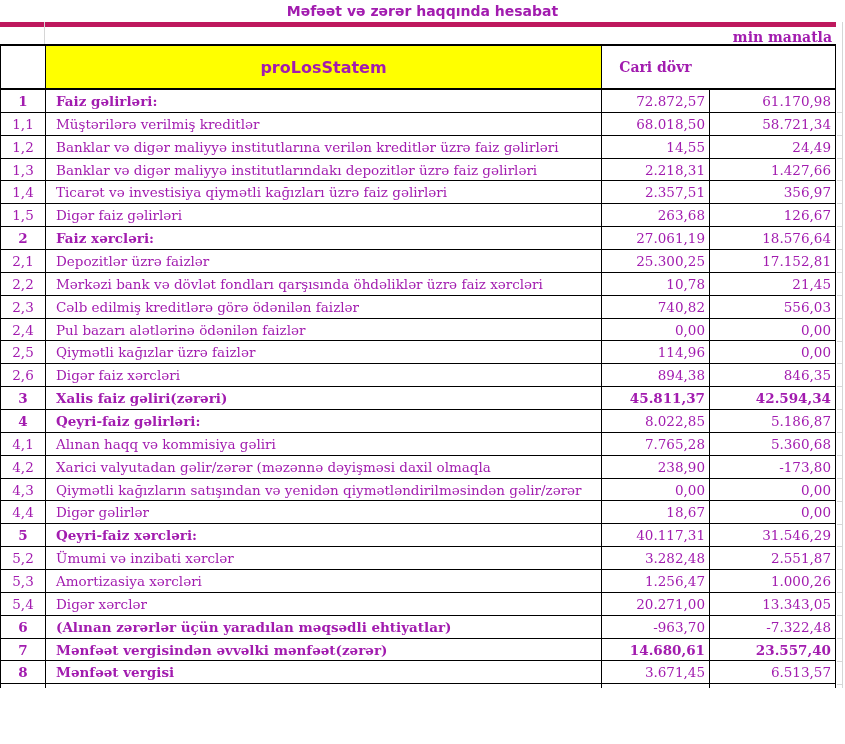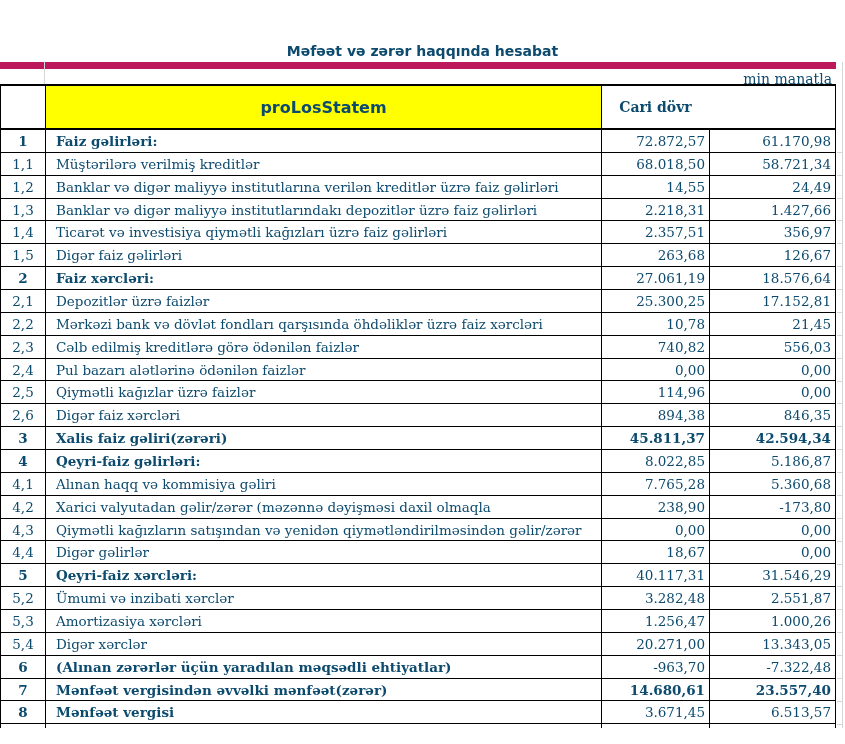--- a/index.html
+++ b/index.html
@@ -1,28 +1,28 @@
 <!DOCTYPE html>
 <html><head>
 <meta charset="utf-8">
 <style>
   html,body{margin:0;padding:0;background:#ffffff;}
   .page{
     position:relative;width:845px;height:688px;background:#ffffff;overflow:hidden;
-    font-family:"DejaVu Serif", "Liberation Serif", serif;color:#0c4a6e;margin-top:40px;
+    font-family:"DejaVu Serif", "Liberation Serif", serif;color:#a21caf;
   }
   .title{
     position:absolute;top:0;left:0;width:845px;height:22px;
     font-family:"DejaVu Sans","Liberation Sans",sans-serif;
     font-weight:bold;font-size:14px;line-height:22px;text-align:center;
   }
   .unit-row{
     position:absolute;top:22px;left:0;width:836px;height:22px;
-    border-top:7px solid #be185d;box-sizing:border-box;
-    text-align:right;font-weight:normal;font-size:14px;line-height:21px;padding-right:4px;
+    border-top:5px solid #be185d;box-sizing:border-box;
+    text-align:right;font-weight:bold;font-size:14px;line-height:21px;padding-right:4px;
   }
   
   .gl-v{position:absolute;width:1px;background:#d6d6d6;}
   .gl-unitcol{left:44px;top:22px;height:22px;}
   .gl-right{left:842px;top:22px;height:722px;}
   .gl-b1{left:44px;top:731px;height:13px;}
   .gl-b2{left:601px;top:731px;height:13px;}
   .gl-b3{left:710px;top:731px;height:13px;}
   .gl-strip{
     position:absolute;left:837px;top:90px;width:5px;height:641px;

